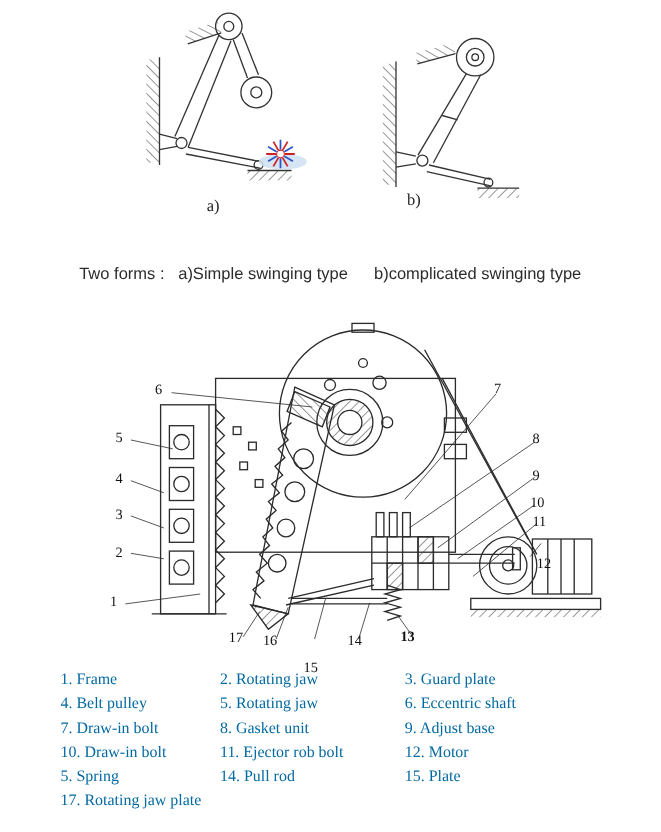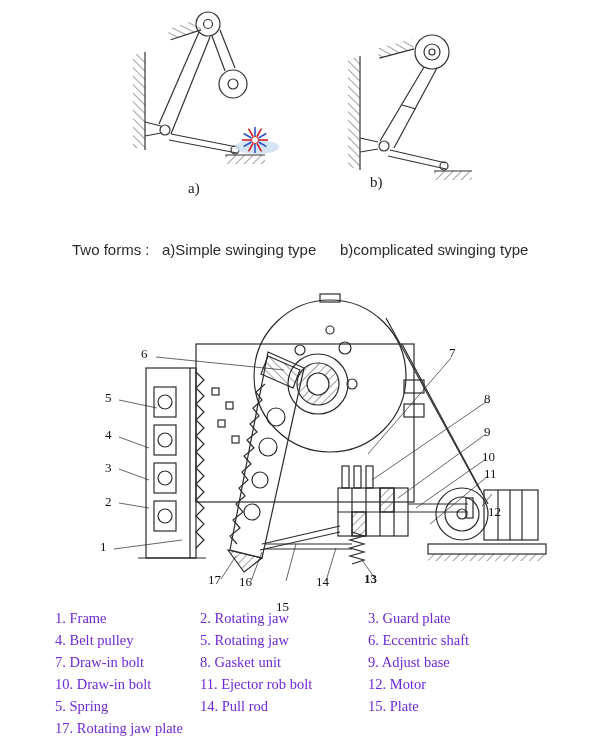--- a/index.html
+++ b/index.html
@@ -11,21 +11,21 @@
   .caption{position:absolute;top:241px;left:0;width:601px;height:22px;
            font-family:"Liberation Sans",sans-serif;font-size:15px;color:#2b2b2b;}
   .caption span{position:absolute;top:0;white-space:nowrap;}
   .cap-prefix{left:72px;}
   .cap-a{left:162px;}
   .cap-b{left:340px;}
   .main-figure{position:absolute;left:0;top:292px;width:601px;height:320px;}
   .co{position:absolute;font:13px "Liberation Serif",serif;color:#111;line-height:14px;}
   .parts{position:absolute;left:55px;top:610px;width:520px;
          display:grid;grid-template-columns:145px 168px 200px;grid-auto-rows:22px;
-         font-size:14.5px;color:#6d28d9;}
+         font-size:14.5px;color:#0369a1;}
   .parts div{white-space:nowrap;}
 </style>
 </head>
 <body>
 
 <div class="page">
 
   <svg width="0" height="0" style="position:absolute">
     <defs>
       <pattern id="hatchL" width="6" height="6" patternUnits="userSpaceOnUse" patternTransform="rotate(-45)">

